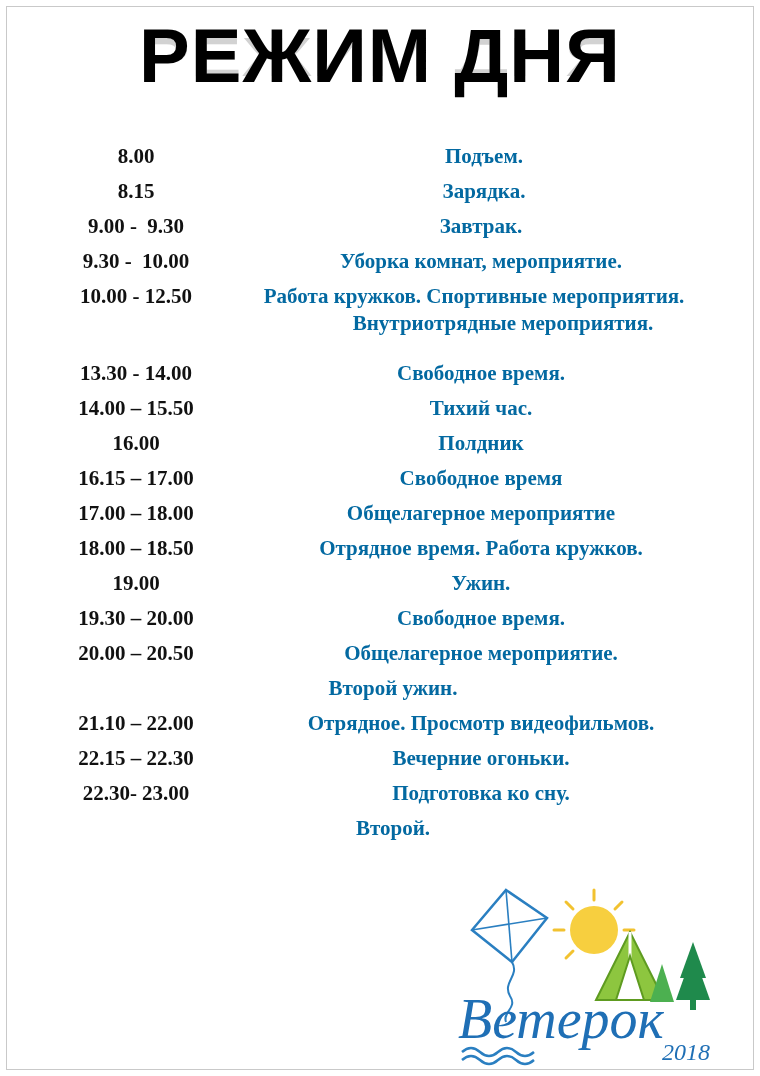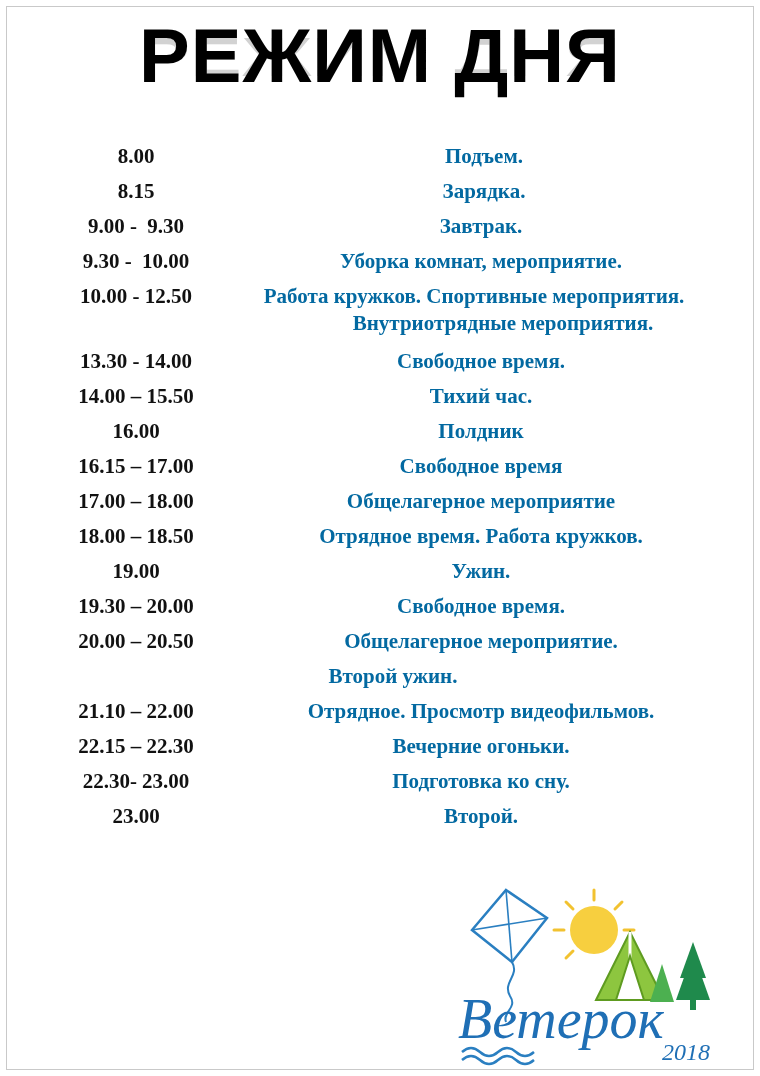--- a/index.html
+++ b/index.html
@@ -87,21 +87,21 @@
     font-weight: bold;
     color: #0369a1;
   }
   .activity .indent-1 { padding-left: 14px; display: inline-block; }
   .activity .indent-2 { padding-left: 20px; display: inline-block; }
   .activity .second-line {
     display: block;
     padding-left: 58px;
     margin-top: 2px;
   }
-  .row.tight { margin-bottom: 13px; }
+  .row.tight { margin-bottom: 25px; }
   .logo {
     position: absolute;
     right: 26px;
     bottom: 6px;
     width: 290px;
     height: 210px;
     z-index: 1;
   }
   .logo svg { display: block; }
 </style>
@@ -182,21 +182,20 @@
       </div>
       <div class="row">
         <div class="time">22.15 – 22.30</div>
         <div class="activity"><span class="indent-1">Вечерние огоньки.</span></div>
       </div>
       <div class="row">
         <div class="time">22.30- 23.00</div>
         <div class="activity"><span class="indent-1">Подготовка ко сну.</span></div>
       </div>
       <div class="row">
-        <div class="time">23.00</div>
         <div class="activity"><span class="indent-1">Второй.</span></div>
       </div>
     </div>
 
   <div class="logo">
     <svg viewBox="0 0 290 210" width="290" height="210" xmlns="http://www.w3.org/2000/svg">
 
       <g>
         <polygon points="62,30 103,58 68,102 28,70" fill="#ffffff" stroke="#2a7fc1" stroke-width="2.5"></polygon>
         <line x1="62" y1="30" x2="68" y2="102" stroke="#2a7fc1" stroke-width="1.6"></line>

